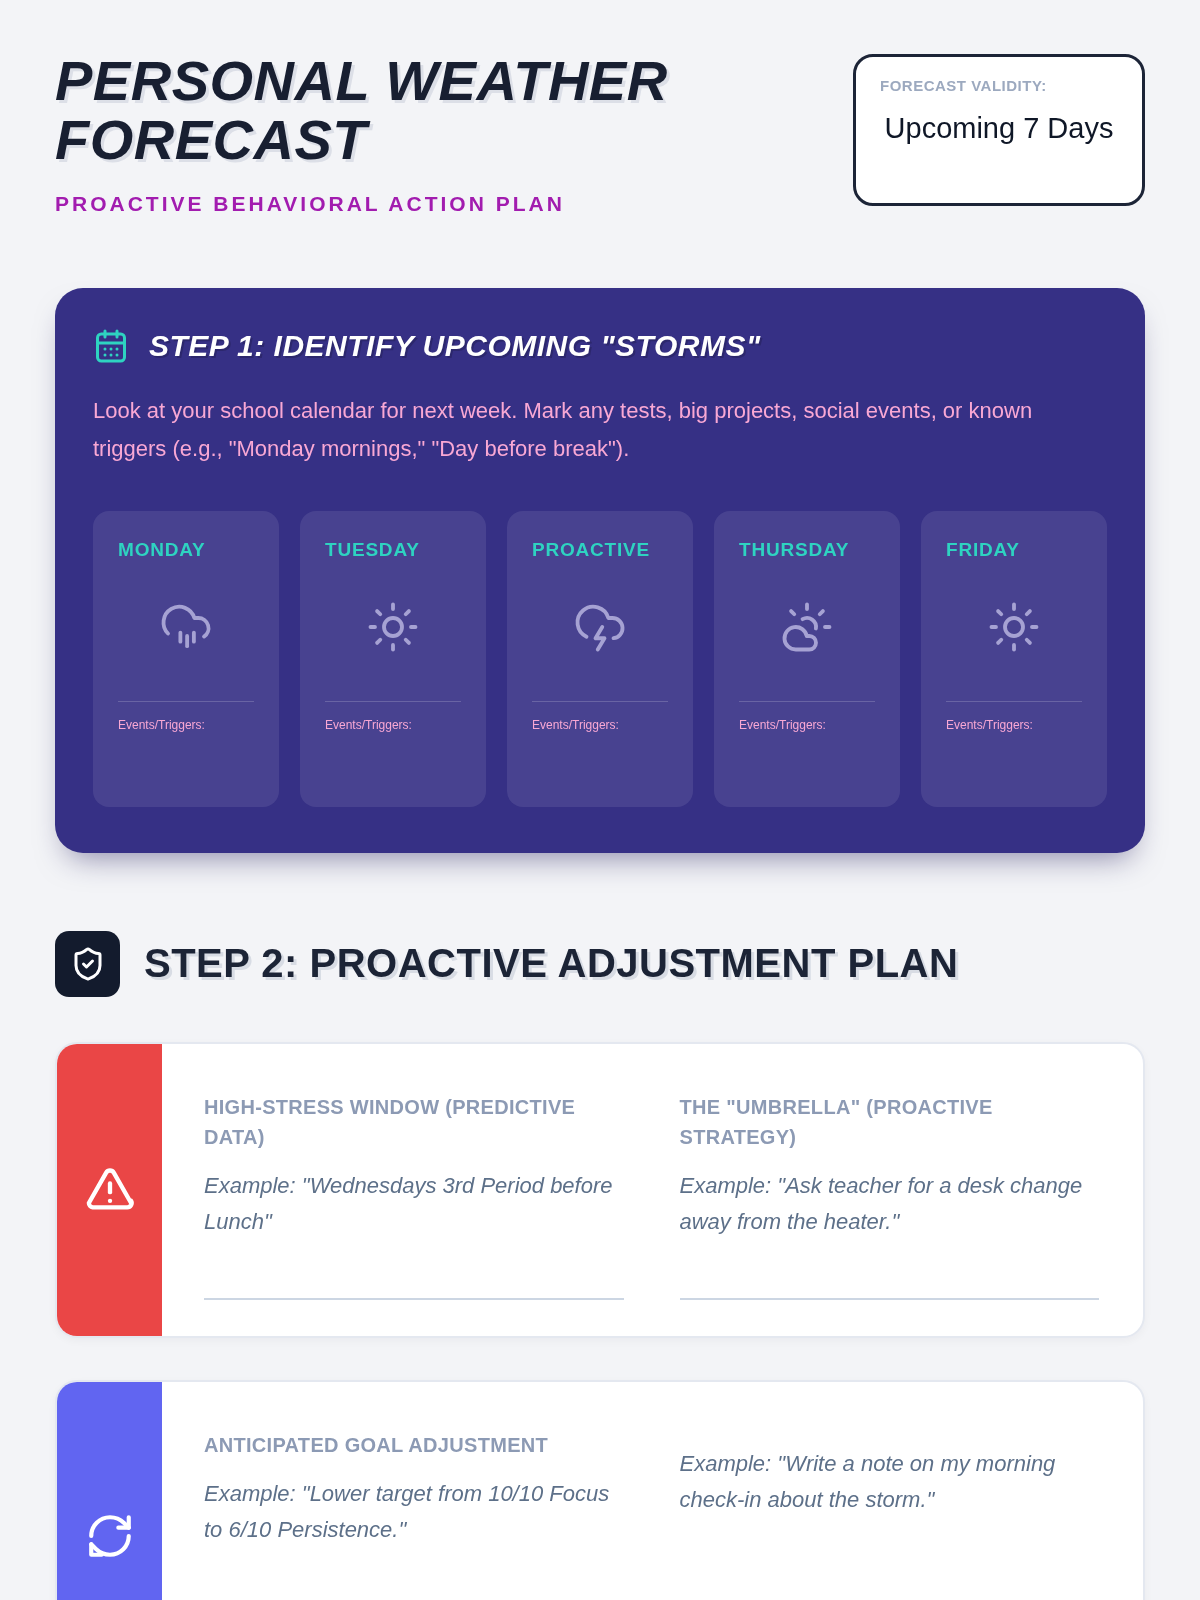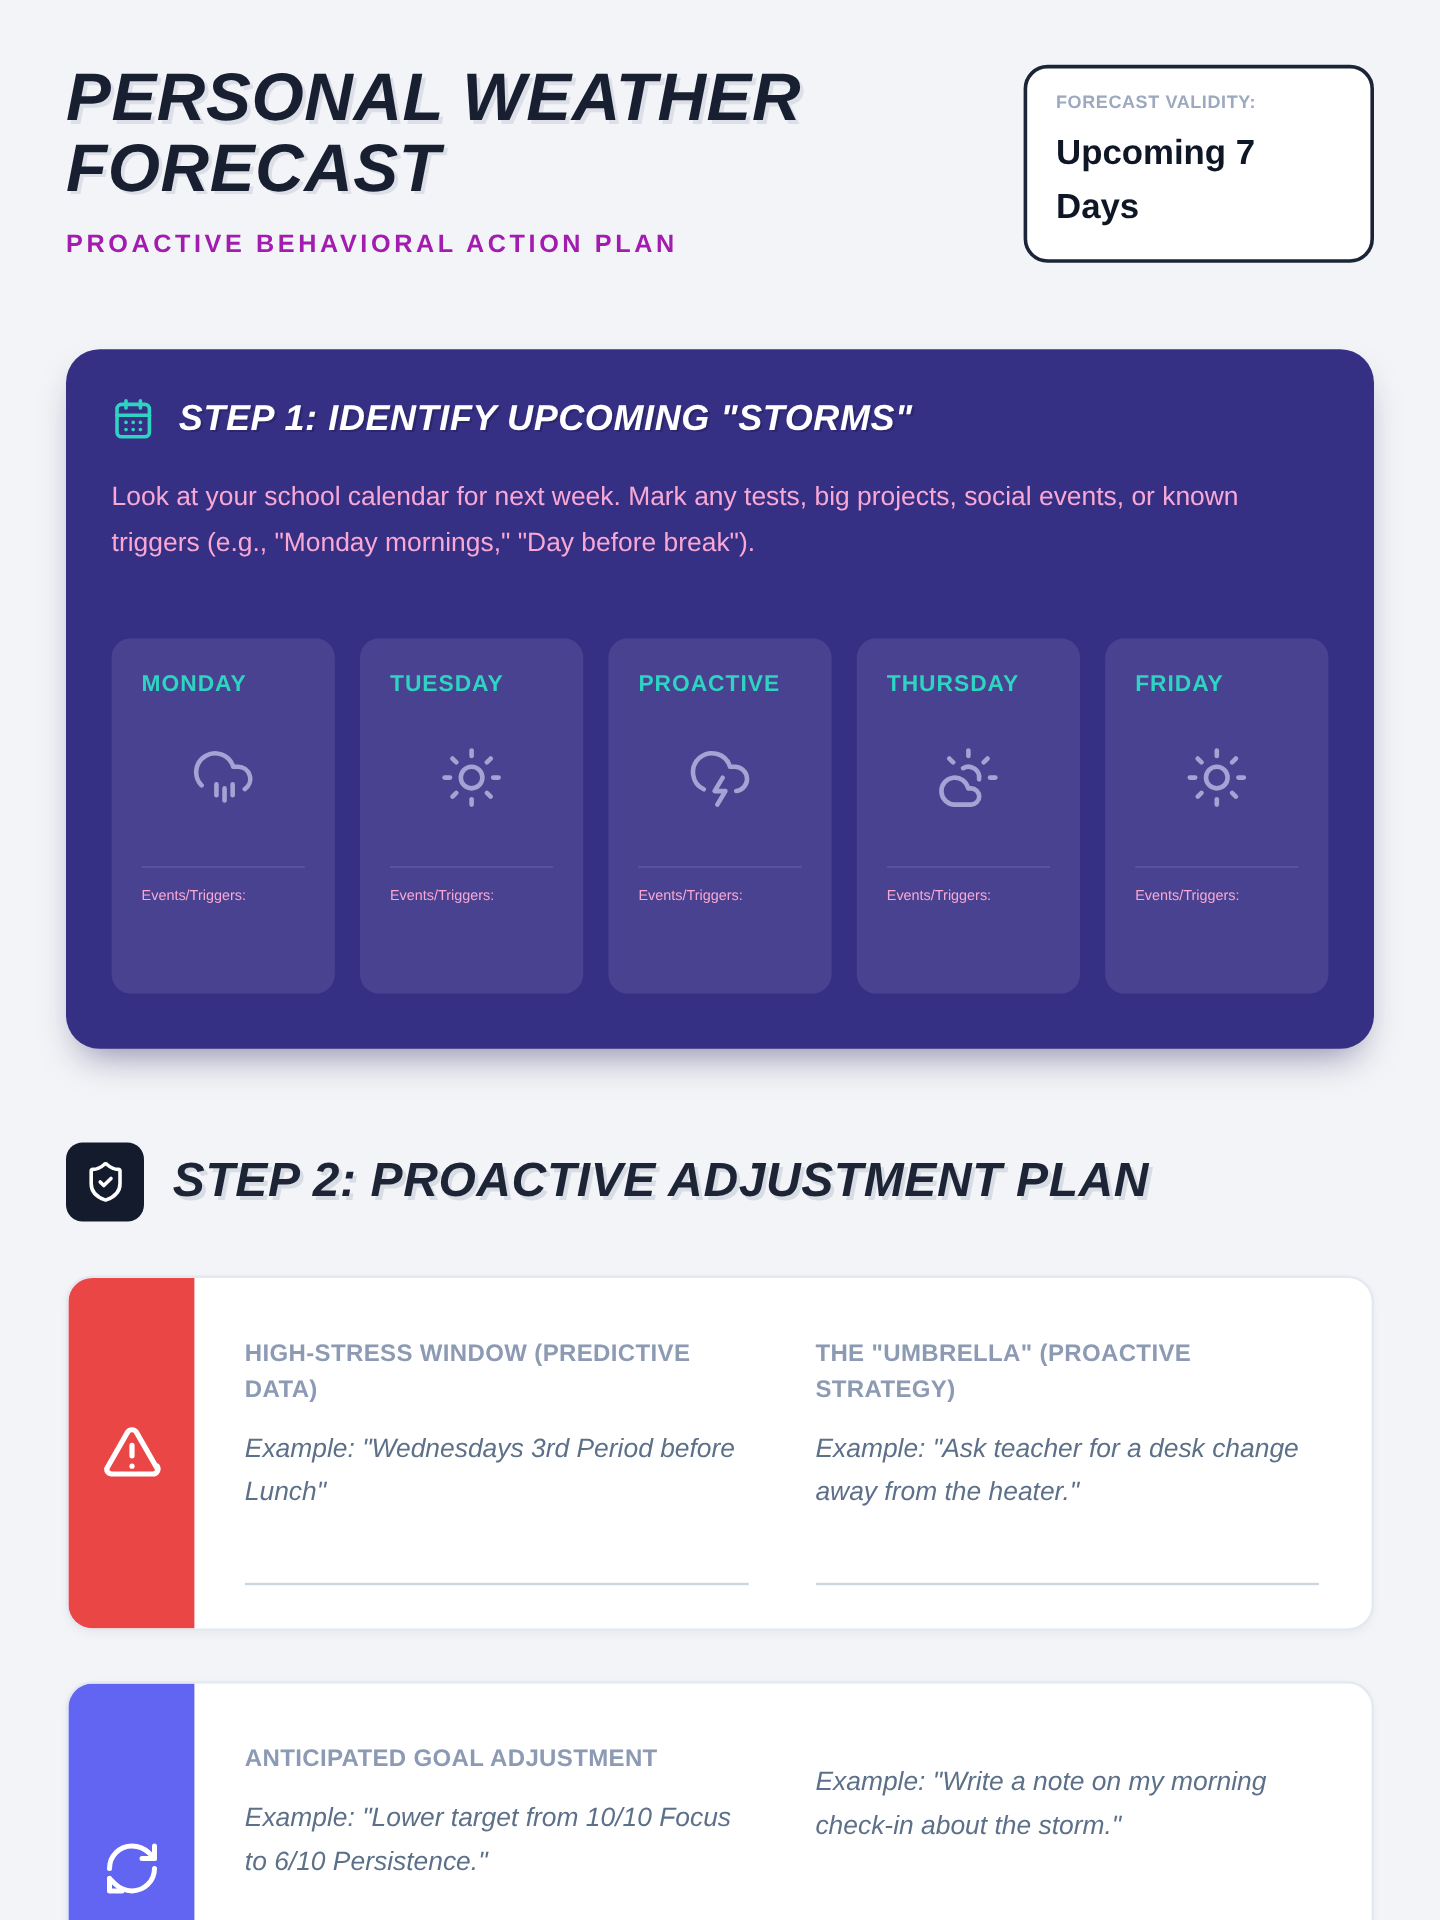--- a/index.html
+++ b/index.html
@@ -22,58 +22,58 @@
   .subtitle {
     margin-top: 22px; font-size: 21px; font-weight: 700; letter-spacing: 3px;
     color: #a21caf;
   }
   .validity-box {
     width: 292px; min-height: 152px; background: #ffffff;
     border: 3px solid #1c2437; border-radius: 20px; padding: 20px 24px;
     margin-top: 2px;
   }
   .validity-label { font-size: 15px; font-weight: 700; letter-spacing: 0.5px; color: #9ca9bf; }
-  .validity-value { margin-top: 12px; font-size: 29px; font-weight: 700; color: #0f1727; line-height: 1.55; }
+  .validity-value { margin-top: 12px; font-size: 29px; font-weight: 400; color: #0f1727; line-height: 1.55; text-align: center; }
 
   
   .step1-card {
     margin-top: 72px; background: #363085; border-radius: 28px;
     padding: 40px 38px 46px 38px;
     box-shadow: 0 16px 30px -12px rgba(33,28,92,0.5);
   }
   .step1-head { display: flex; align-items: center; gap: 20px; }
   .step1-title {
     font-size: 30px; font-weight: 800; font-style: italic; color: #ffffff;
     letter-spacing: 0.5px; text-shadow: 2px 2px 0 rgba(0,0,0,0.18);
   }
   .step1-desc {
     margin-top: 28px; font-size: 22px; line-height: 1.75; color: #f9a8d4;
     max-width: 1000px;
   }
   .days-grid {
-    margin-top: 60px; display: grid; grid-template-columns: repeat(5, 1fr); gap: 21px;
+    margin-top: 42px; display: grid; grid-template-columns: repeat(5, 1fr); gap: 21px;
   }
   .day-card {
     background: rgba(255,255,255,0.09); border-radius: 16px;
     height: 296px; padding: 28px 25px; display: flex; flex-direction: column;
   }
   .day-name { font-size: 19px; font-weight: 800; letter-spacing: 0.8px; color: #2ed3c1; }
   .day-icon { margin: 38px auto 0 auto; height: 56px; display: flex; align-items: center; }
   .day-icon svg { stroke: #a6a2d3; }
   .day-divider { margin-top: 46px; border-top: 1px solid rgba(255,255,255,0.18); }
   .day-events { margin-top: 16px; font-size: 12px; color: #f9a8d4; }
 
   
   .step2-head { margin-top: 78px; display: flex; align-items: center; gap: 24px; }
   .step2-badge {
     width: 65px; height: 66px; background: #131b2d; border-radius: 14px;
     display: flex; align-items: center; justify-content: center; flex: none;
   }
   .step2-title {
-    font-size: 40px; font-weight: 900; font-style: italic; color: #1c2436;
+    font-size: 40px; font-weight: 900; color: #1c2436;
     letter-spacing: 0.5px; text-shadow: 3px 3px 0 rgba(160,170,190,0.32);
     text-transform: uppercase;
   }
 
   
   .plan-card {
     background: #ffffff; border: 2px solid #e4e8f0; border-radius: 22px;
     display: flex; overflow: hidden;
     box-shadow: 0 3px 8px rgba(15,23,42,0.04);
   }

